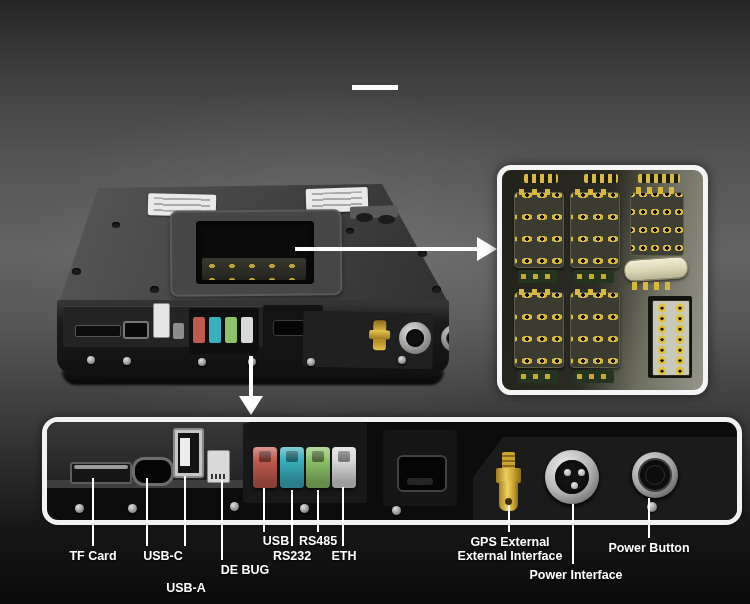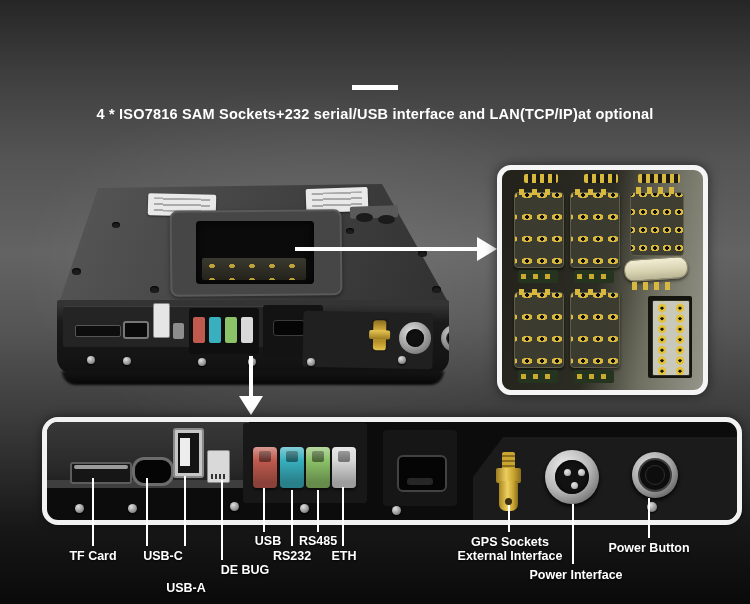--- a/index.html
+++ b/index.html
@@ -124,21 +124,20 @@
   
   .lead{width:2px;background:#ffffff;}
   .plabel{transform:translateX(-50%);color:#fff;font-size:12.5px;font-weight:bold;white-space:nowrap;text-shadow:0 1px 2px rgba(0,0,0,.8);text-align:center;line-height:14px;}
 </style>
 </head>
 <body>
 
 <div class="stage">
 
   <div class="abs divider"></div>
-  <div class="abs subtitle">4 * ISO7816 SAM Sockets+232 serial/USB interface and LAN(TCP/IP)at optional</div>
 
   <div class="abs device">
     <div class="abs dev-surface"></div>
     <div class="abs sticker sticker1"></div>
     <div class="abs sticker sticker2"></div>
     <div class="abs dev-membrane"></div>
     <div class="abs dev-btn" style="left:306px;top:33px;"></div>
     <div class="abs dev-btn" style="left:328px;top:35px;"></div>
     <div class="abs hole" style="left:62px;top:42px;width:8px;height:6px;"></div>
     <div class="abs hole" style="left:178px;top:36px;width:8px;height:6px;"></div>
@@ -246,24 +245,24 @@
   <div class="abs lead" style="left:317px;top:490px;height:42px;"></div>
   <div class="abs lead" style="left:342px;top:487px;height:59px;"></div>
   <div class="abs lead" style="left:508px;top:505px;height:27px;"></div>
   <div class="abs lead" style="left:572px;top:504px;height:60px;"></div>
   <div class="abs lead" style="left:648px;top:498px;height:40px;"></div>
 
   <div class="abs plabel" style="left:93px;top:549px;">TF Card</div>
   <div class="abs plabel" style="left:163px;top:549px;">USB-C</div>
   <div class="abs plabel" style="left:186px;top:549px;margin-top:32px;">USB-A</div>
   <div class="abs plabel" style="left:223px;top:563px;padding-left:44px;">DE BUG</div>
-  <div class="abs plabel" style="left:268px;top:534px;">USB</div>
+  <div class="abs plabel" style="left:276px;top:534px;">USB</div>
   <div class="abs plabel" style="left:292px;top:549px;">RS232</div>
   <div class="abs plabel" style="left:318px;top:534px;">RS485</div>
   <div class="abs plabel" style="left:344px;top:549px;">ETH</div>
   <div class="abs plabel" style="left:510px;top:535px;">
-    <div>GPS Sockets</div>
+    <div>GPS External</div>
     <div>External Interface</div>
   </div>
   <div class="abs plabel" style="left:576px;top:568px;">Power Interface</div>
   <div class="abs plabel" style="left:649px;top:541px;">Power Button</div>
 
 </div>
 
 </body></html>

